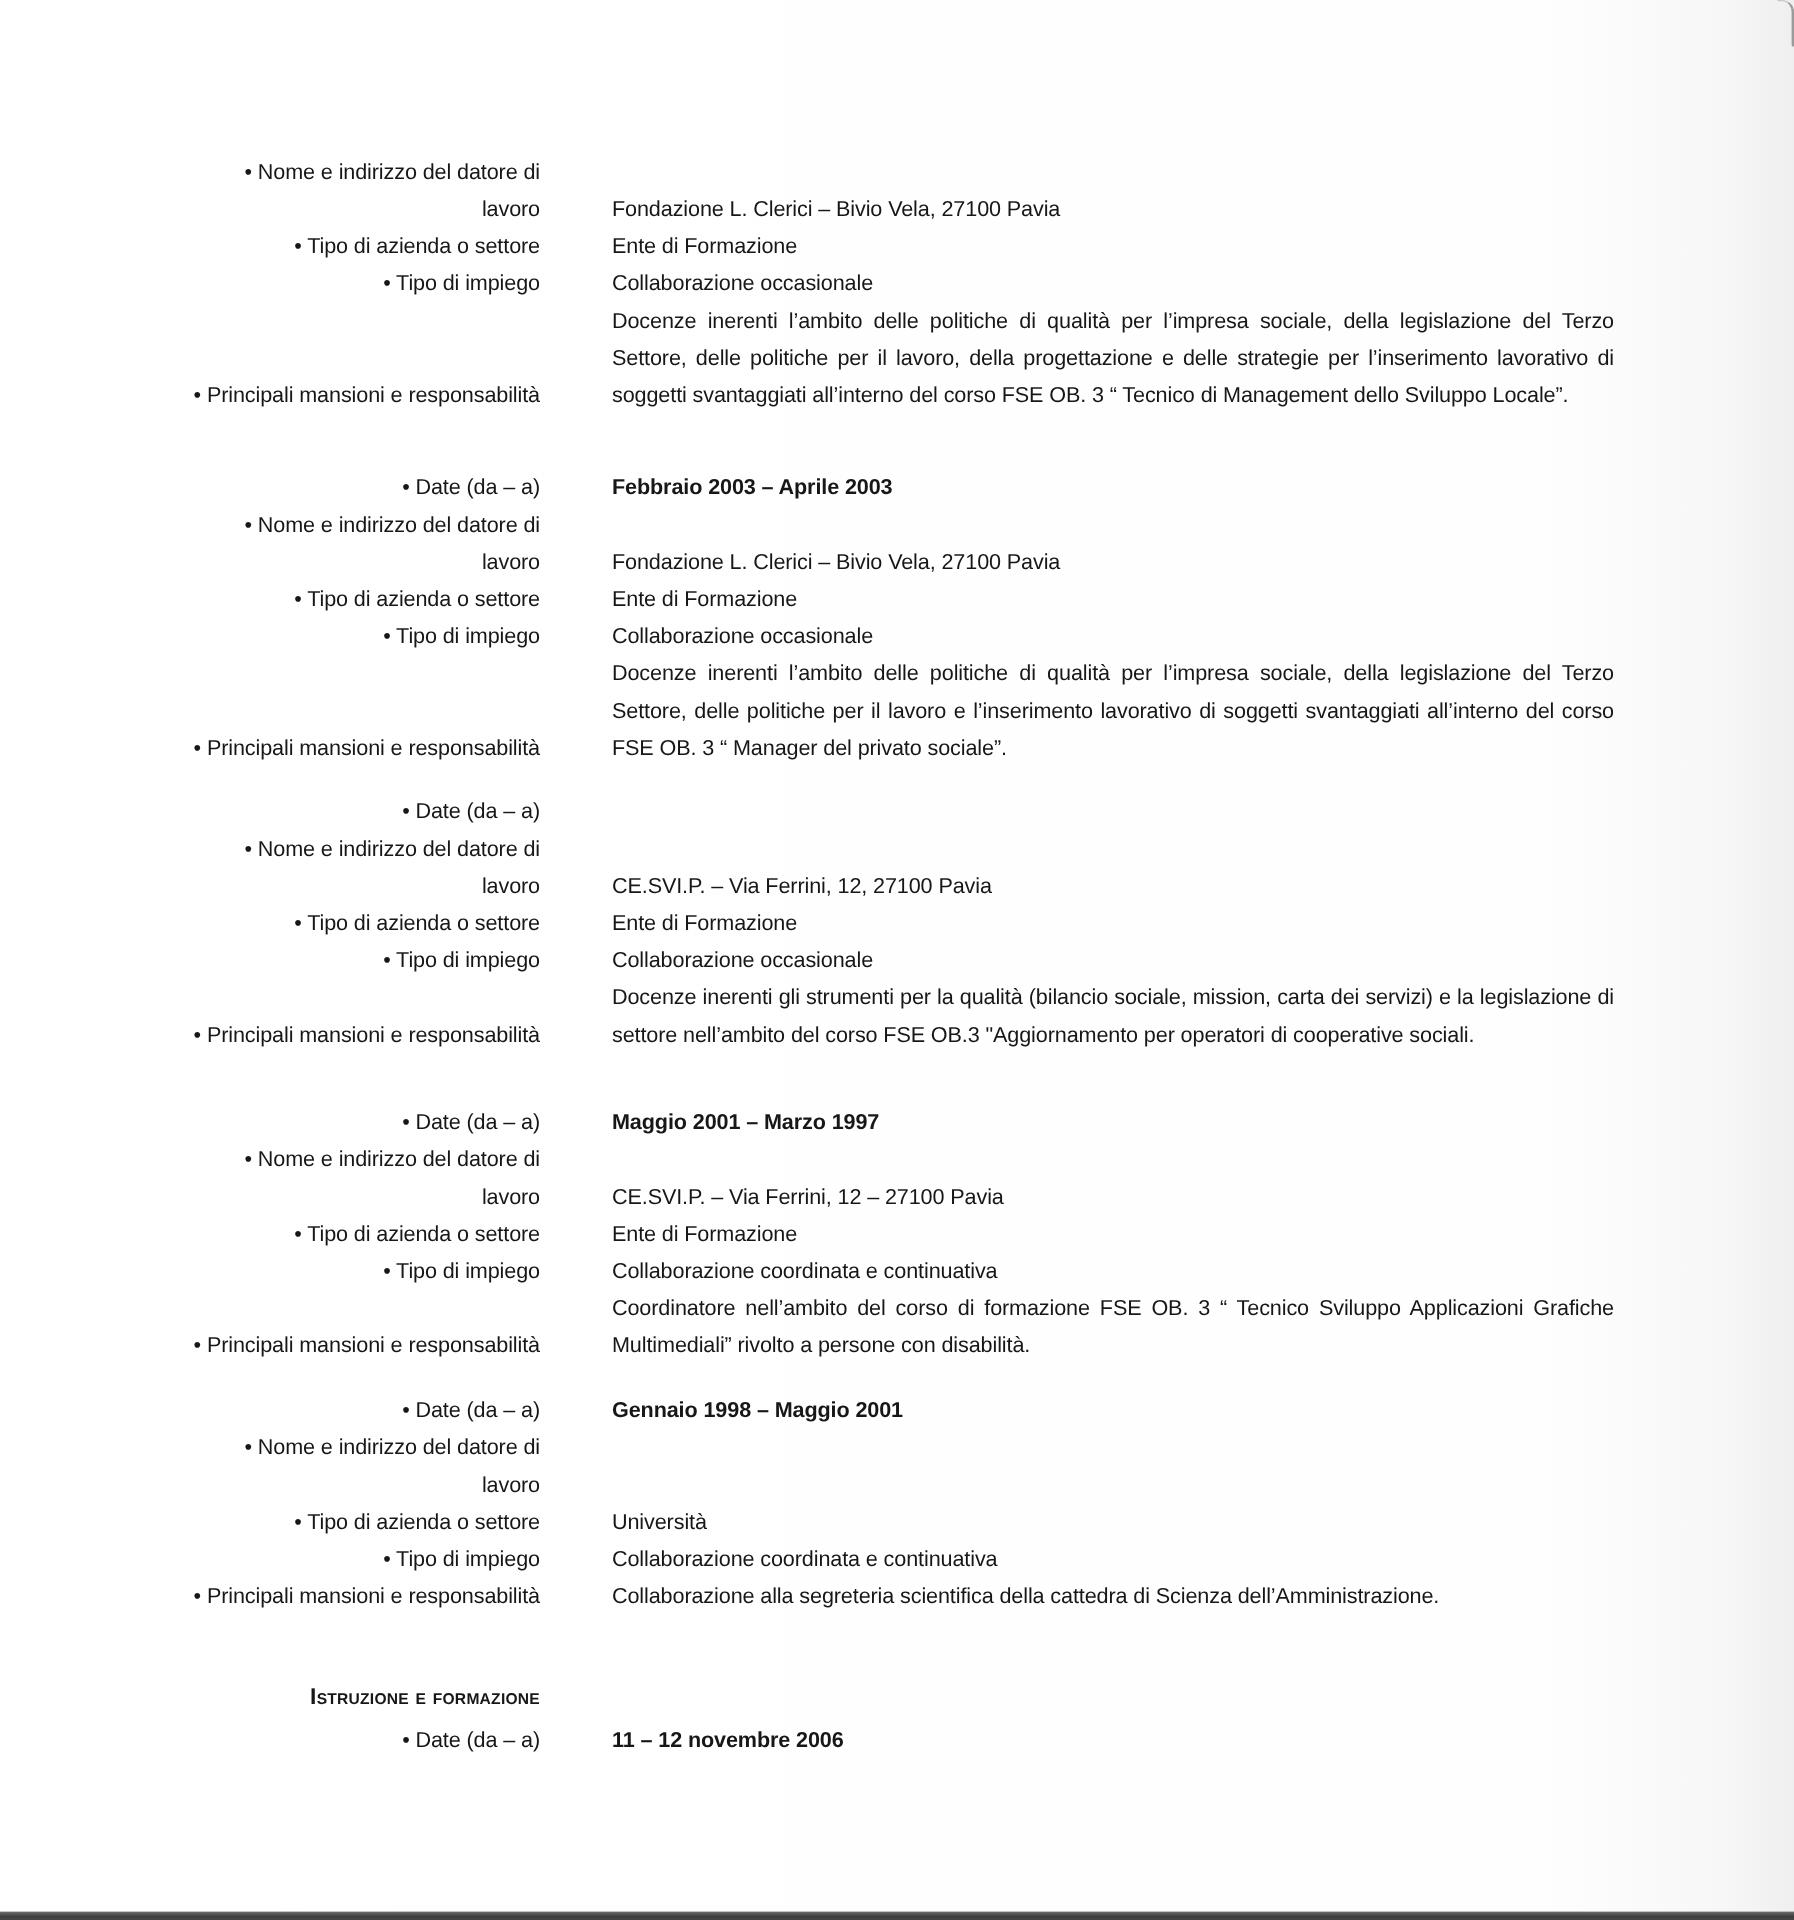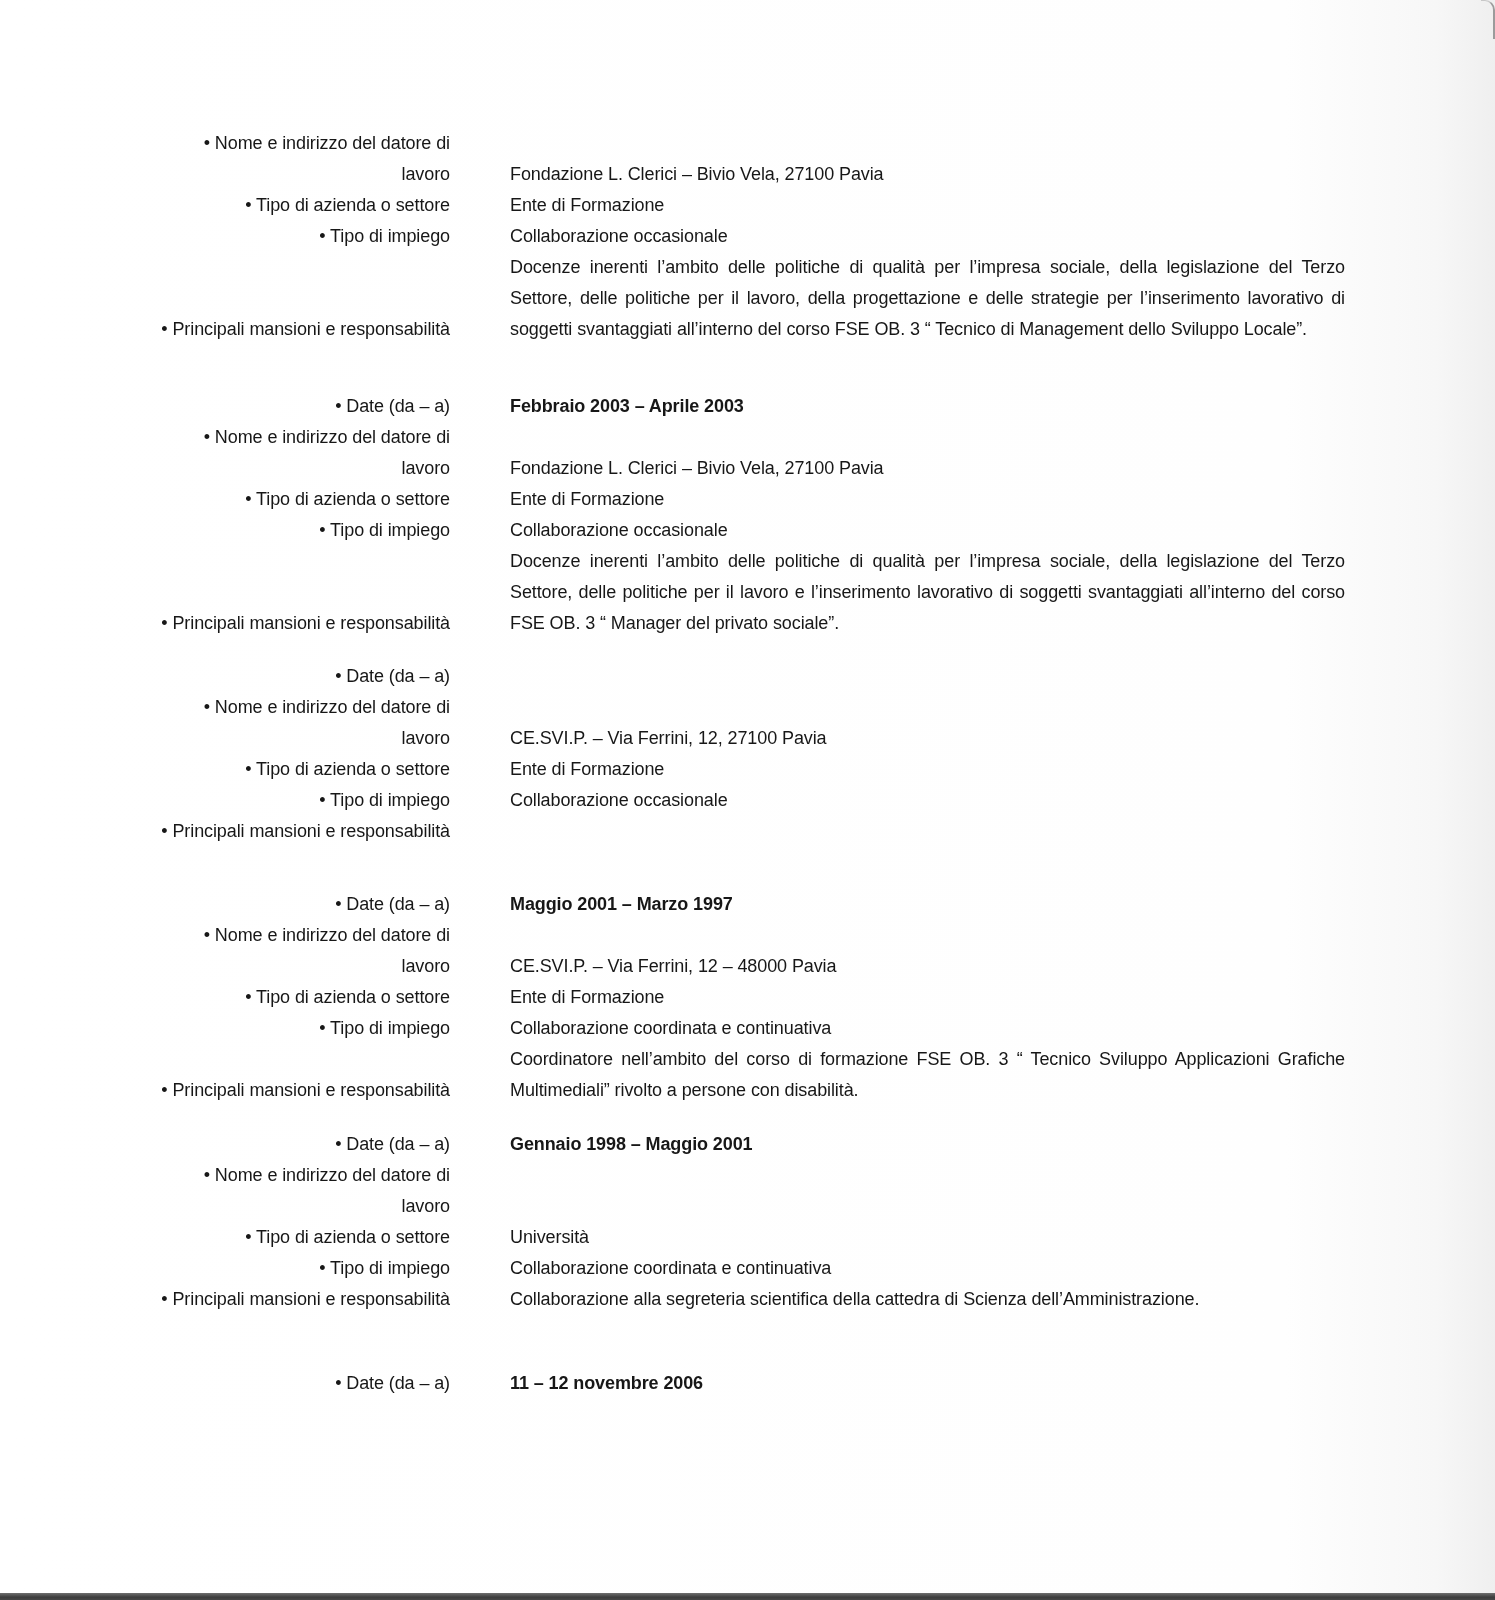--- a/index.html
+++ b/index.html
@@ -133,32 +133,33 @@
     <div class="row">
       <div class="label">• Tipo di azienda o settore</div>
       <div class="value">Ente di Formazione</div>
     </div>
     <div class="row">
       <div class="label">• Tipo di impiego</div>
       <div class="value">Collaborazione occasionale</div>
     </div>
     <div class="row">
       <div class="label">• Principali mansioni e responsabilità</div>
+      <div class="value">Docenze inerenti gli strumenti per la qualità (bilancio sociale, mission, carta dei servizi) e la legislazione di settore nell’ambito del corso FSE OB.3 "Aggiornamento per operatori di cooperative sociali.</div>
     </div>
   </section>
 
   <section class="block-4">
     <div class="row">
       <div class="label">• Date (da – a)</div>
       <div class="value bold">Maggio 2001 – Marzo 1997</div>
     </div>
     <div class="row">
       <div class="label">• Nome e indirizzo del datore di
 lavoro</div>
-      <div class="value">CE.SVI.P. – Via Ferrini, 12 – 48000 Pavia</div>
+      <div class="value">CE.SVI.P. – Via Ferrini, 12 – 27100 Pavia</div>
     </div>
     <div class="row">
       <div class="label">• Tipo di azienda o settore</div>
       <div class="value">Ente di Formazione</div>
     </div>
     <div class="row">
       <div class="label">• Tipo di impiego</div>
       <div class="value">Collaborazione coordinata e continuativa</div>
     </div>
     <div class="row">
@@ -183,20 +184,23 @@
     <div class="row">
       <div class="label">• Tipo di impiego</div>
       <div class="value">Collaborazione coordinata e continuativa</div>
     </div>
     <div class="row">
       <div class="label">• Principali mansioni e responsabilità</div>
       <div class="value">Collaborazione alla segreteria scientifica della cattedra di Scienza dell’Amministrazione.</div>
     </div>
   </section>
 
+  <div class="row section-heading-row">
+    <div class="section-heading">Istruzione e formazione</div>
+  </div>
   <div class="row">
     <div class="label">• Date (da – a)</div>
     <div class="value bold">11 – 12 novembre 2006</div>
   </div>
 
   <div class="corner-edge"></div>
   <div class="bottom-edge"></div>
 </div>
 
 </body></html>

